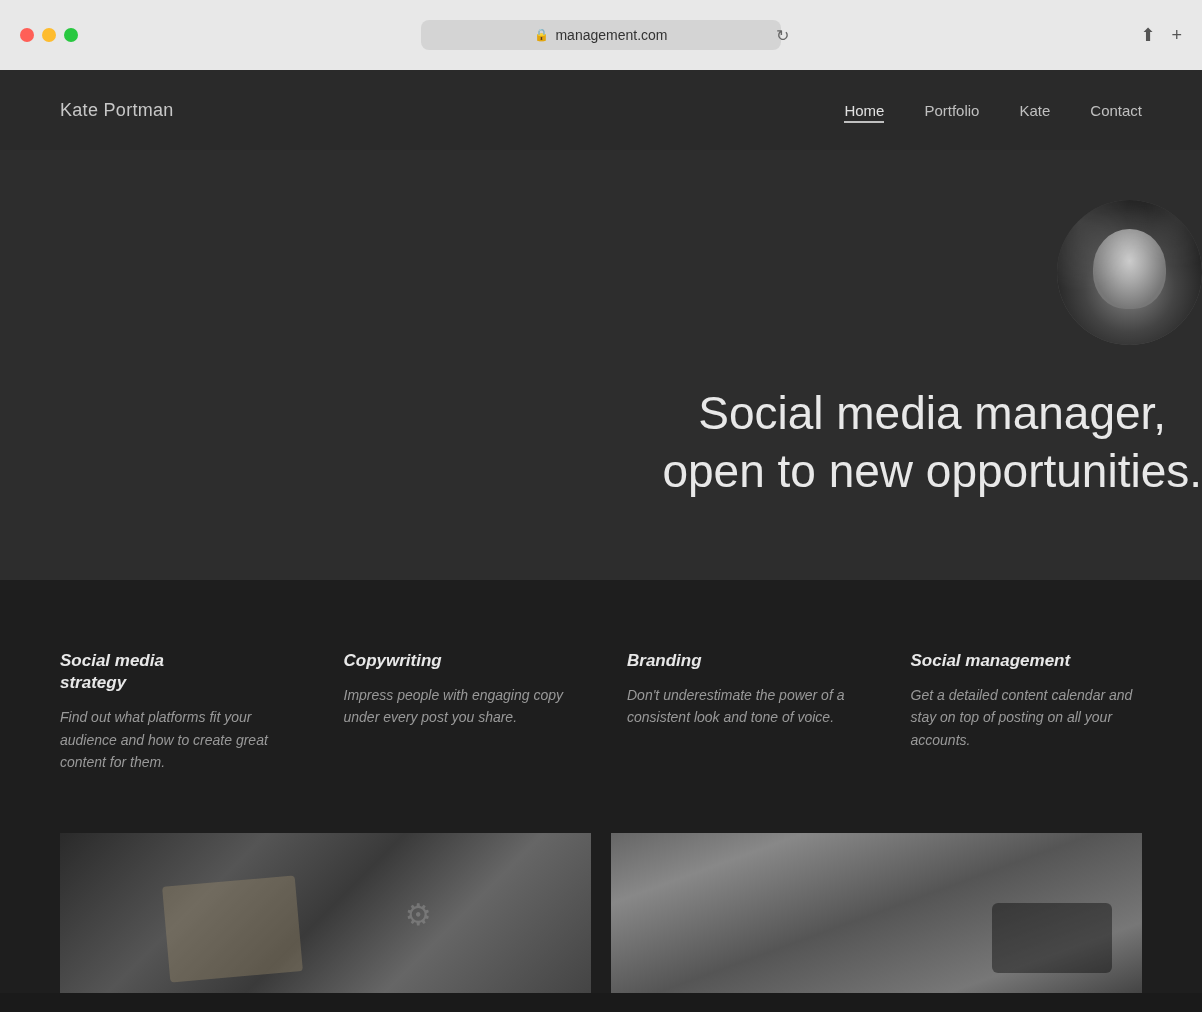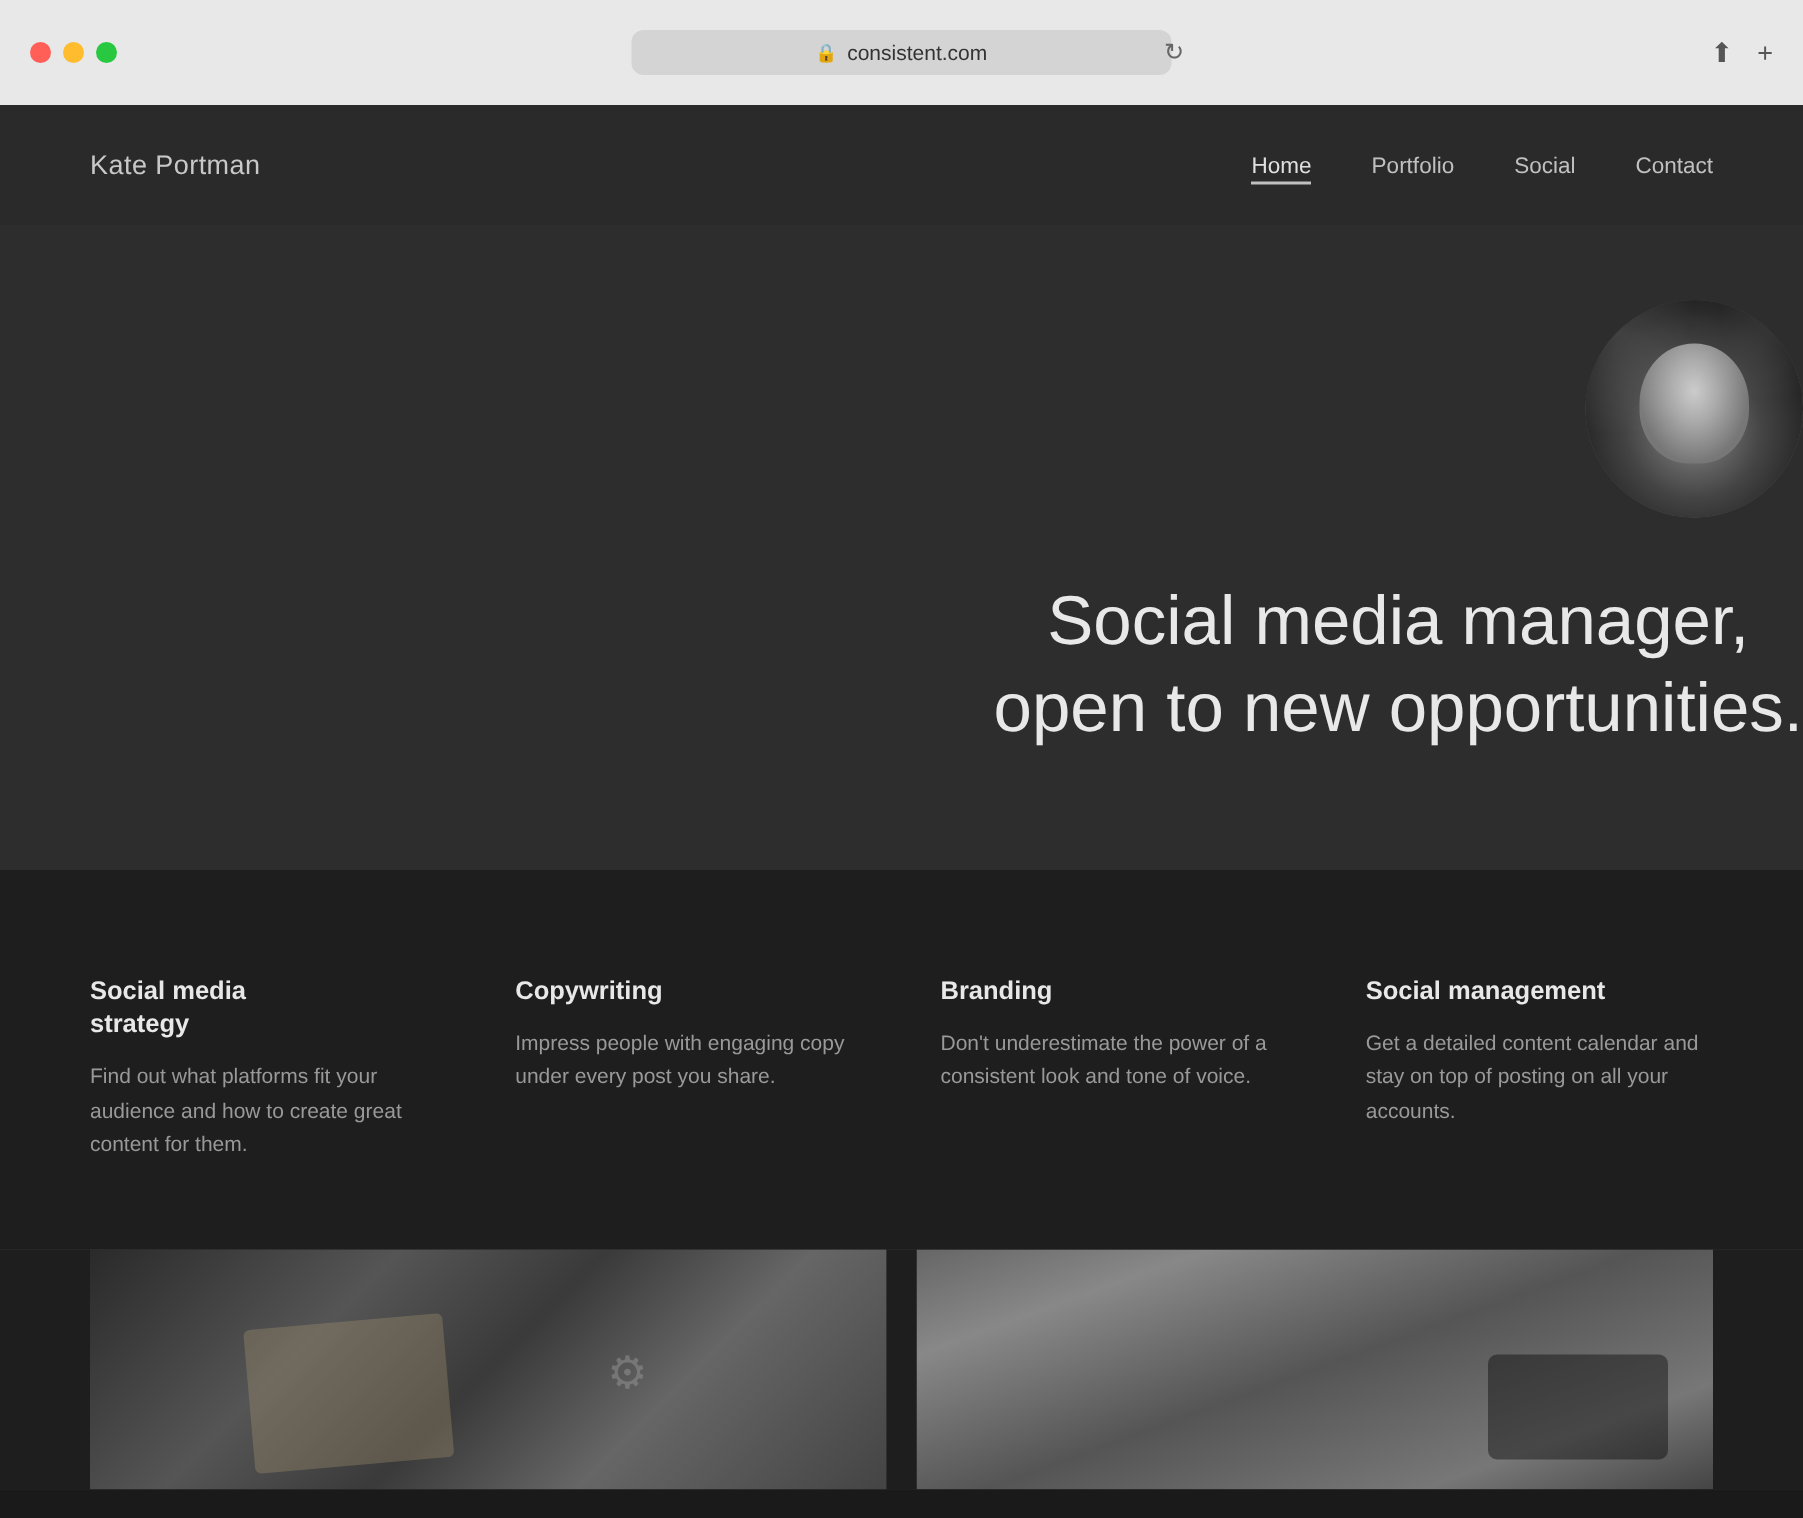--- a/index.html
+++ b/index.html
@@ -198,20 +198,21 @@
       max-width: 700px;
     }
 
     
     .services {
       background: #1e1e1e;
       padding: 70px 60px 60px;
       display: grid;
       grid-template-columns: repeat(4, 1fr);
       gap: 52px;
+      font-style: italic;
     }
 
     .service-item {
       color: #bbb;
     }
 
     .service-title {
       color: #e8e8e8;
       font-size: 17px;
       font-weight: 700;
@@ -303,39 +304,39 @@
 
 <div class="browser-chrome">
   <div class="traffic-lights">
     <div class="traffic-light close"></div>
     <div class="traffic-light minimize"></div>
     <div class="traffic-light maximize"></div>
   </div>
 
   <div class="address-bar">
     <span class="lock-icon">🔒</span>
-    <span class="address-text">consistent.com</span>
+    <span class="address-text">management.com</span>
   </div>
 
   <button class="reload-btn">↻</button>
 
   <div class="browser-actions">
     <button class="browser-action-btn">⬆</button>
     <button class="browser-action-btn">+</button>
   </div>
 </div>
 
 <div class="website">
 
   <nav class="nav">
     <div class="nav-logo">Kate Portman</div>
     <div class="nav-links">
       <a class="nav-link active" href="#">Home</a>
       <a class="nav-link" href="#">Portfolio</a>
-      <a class="nav-link" href="#">Social</a>
+      <a class="nav-link" href="#">Kate</a>
       <a class="nav-link" href="#">Contact</a>
     </div>
   </nav>
 
   <section class="hero">
     <div class="hero-avatar">
       <div class="hero-avatar-img"></div>
     </div>
     <h1 class="hero-title">
       <span>Social media manager,</span><br>

